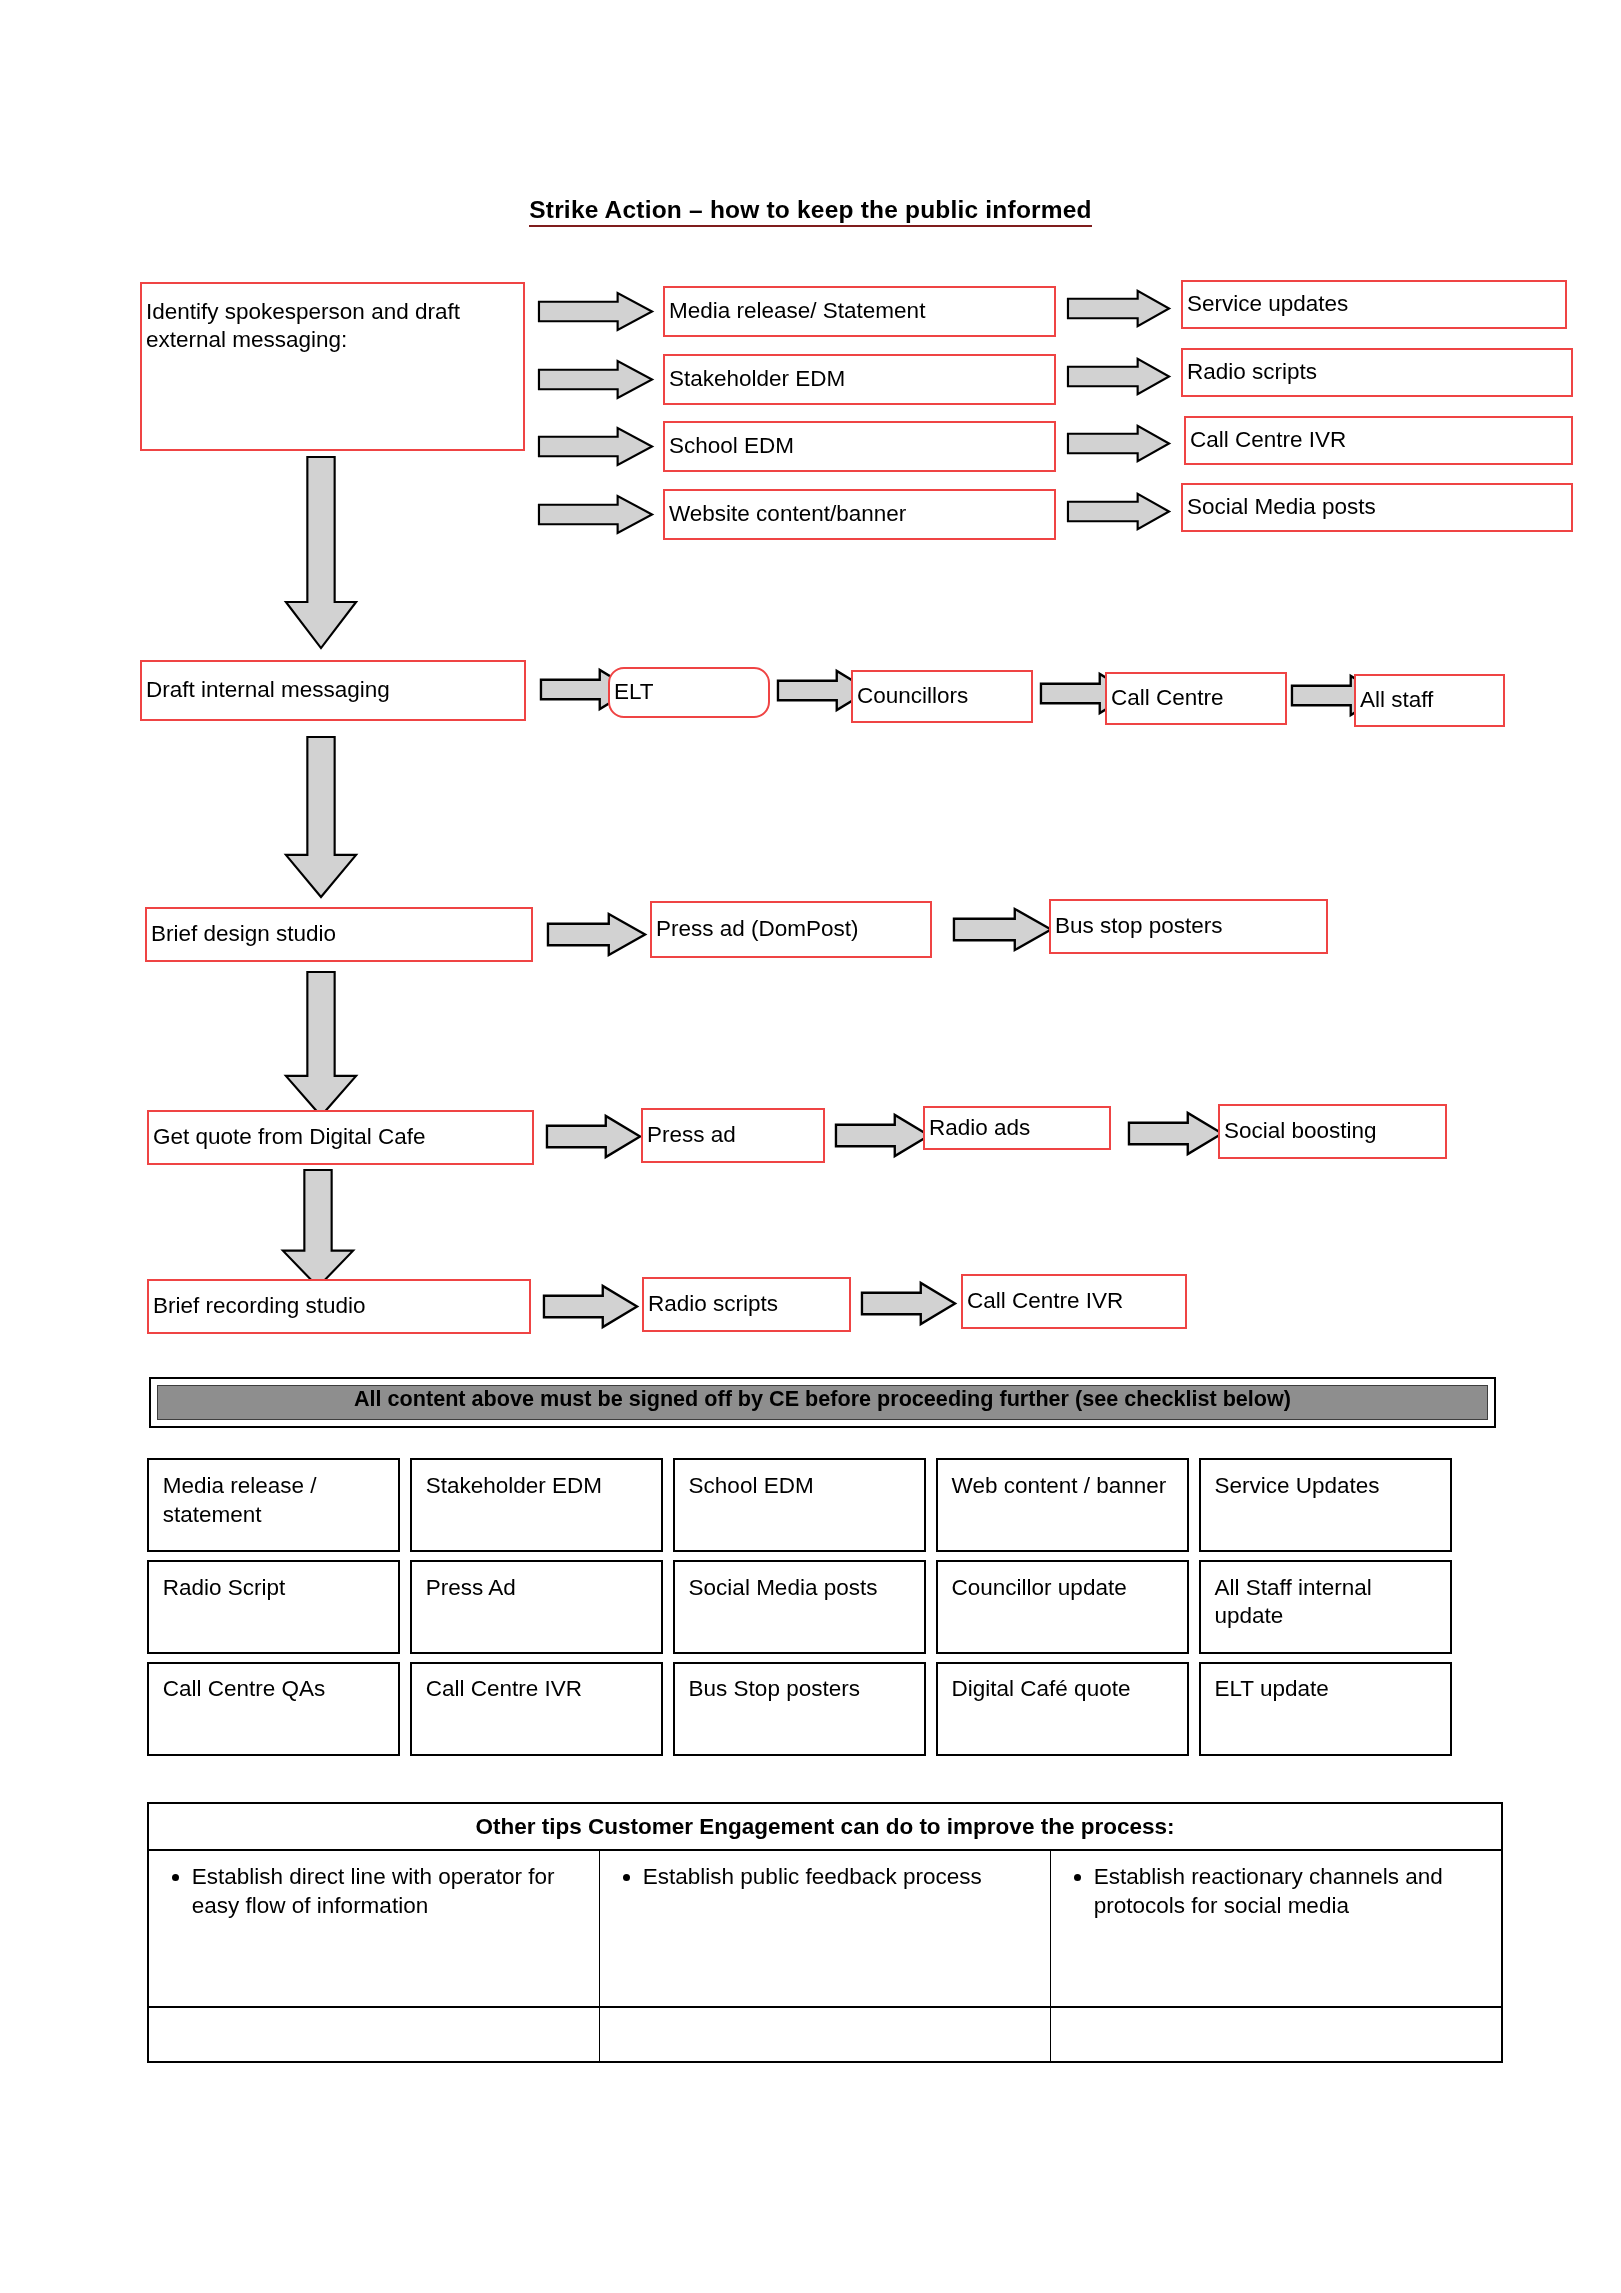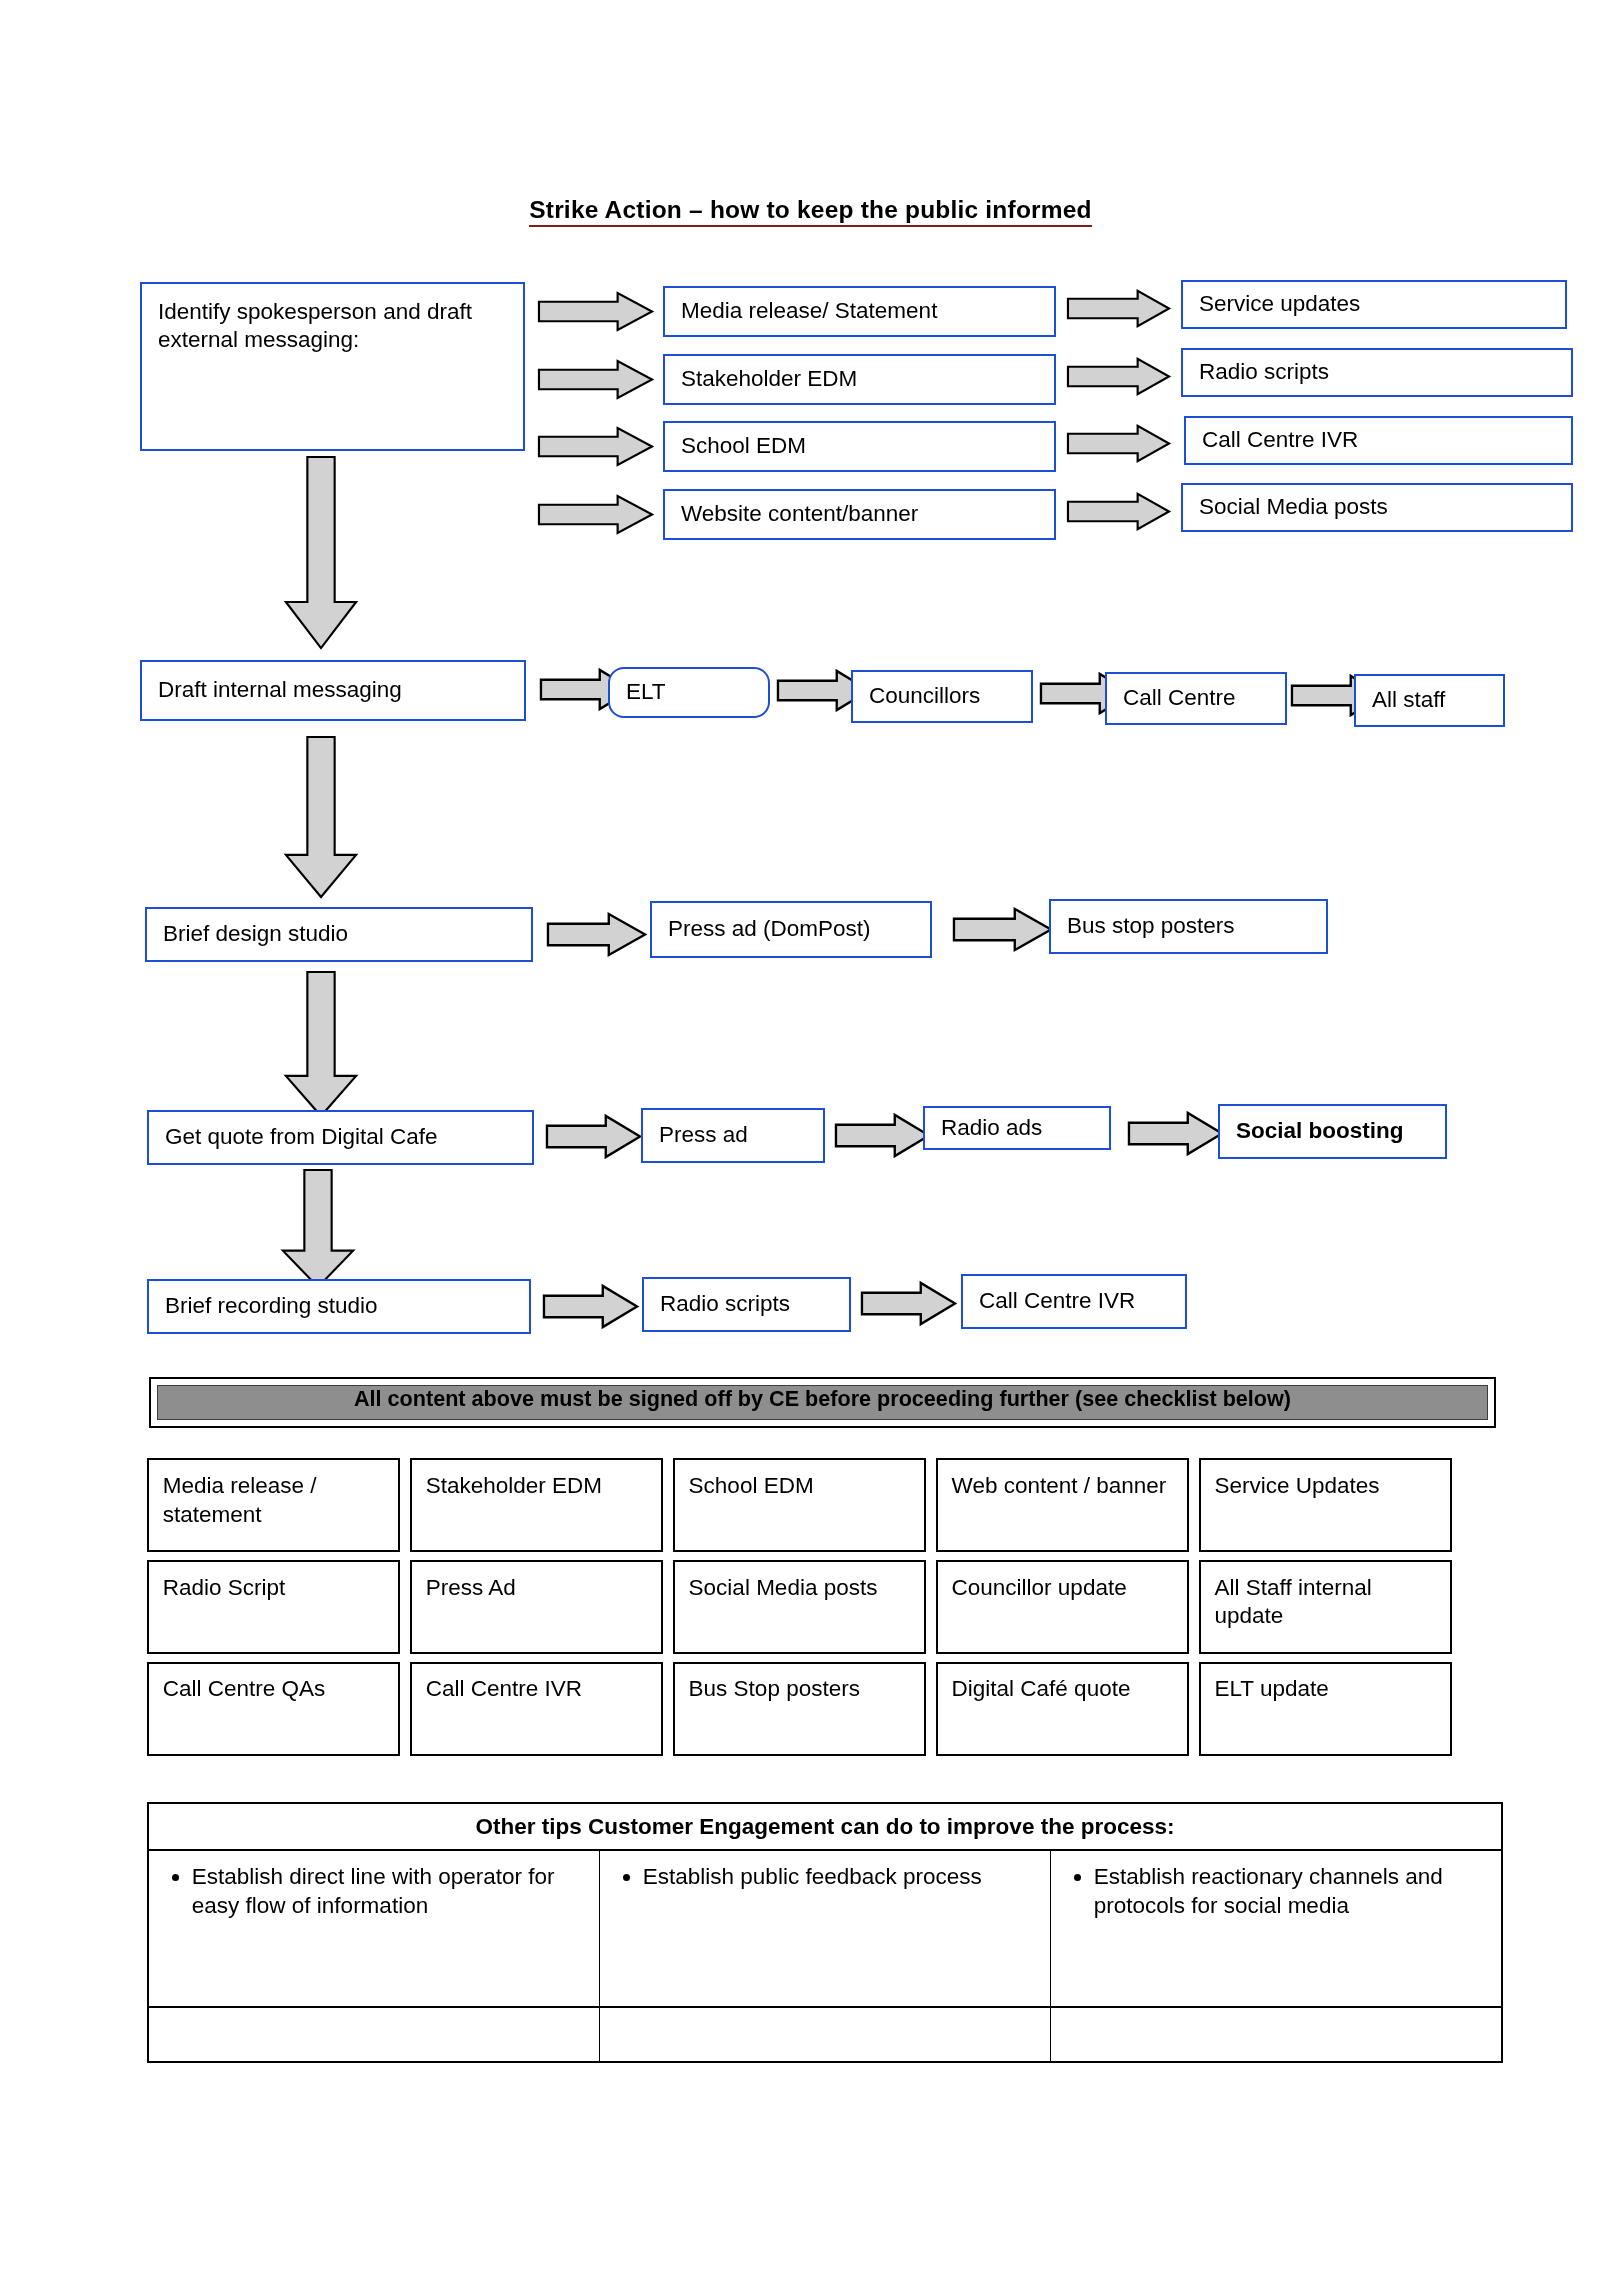--- a/index.html
+++ b/index.html
@@ -22,26 +22,26 @@
     letter-spacing:0.2px;
   }
   .title span {
     border-bottom:2px solid #7f1d1d;
     padding-bottom:2px;
   }
 
   
   .box {
     position:absolute;
-    border:2px solid #1d4ed8;
+    border:2px solid #ef4444;
     background:#fff;
     font-size:22.5px;
     display:flex;
     align-items:center;
-    padding:0 16px;
+    padding:0 4px;
     line-height:1.28;
   }
   .box.top { align-items:flex-start; padding-top:13.7px; }
 
   
   .harrow {
     position:absolute;
     display:block;
   }
   .harrow svg, .varrow svg { display:block; width:100%; height:100%; }
@@ -286,21 +286,21 @@
       </svg>
   </div>
   <div class="box" style="left:923px; top:1106px; width:188px; height:44px;">
     <span>Radio ads</span>
   </div>
   <div class="harrow" style="left:1127px; top:1109px; width:98px; height:49px;">
     <svg viewBox="0 0 100 50" preserveAspectRatio="none">
         <path d="M2,14 L62,14 L62,4 L97,25 L62,46 L62,36 L2,36 Z" fill="#d2d2d2" stroke="#000" stroke-width="2.4"></path>
       </svg>
   </div>
-  <div class="box" style="left:1218px; top:1104px; width:229px; height:55px;font-weight:bold;">
+  <div class="box" style="left:1218px; top:1104px; width:229px; height:55px;">
     <span>Social boosting</span>
   </div>
 
   <div class="varrow" style="left:279px; top:1168px; width:78px; height:122px;">
     <svg viewBox="0 0 80 124" preserveAspectRatio="none">
         <path d="M26,2 L54,2 L54,84 L76,84 L40,121 L4,84 L26,84 Z" fill="#d2d2d2" stroke="#000" stroke-width="2.2"></path>
       </svg>
   </div>
 
   <div class="box" style="left:147px; top:1279px; width:384px; height:55px;">

